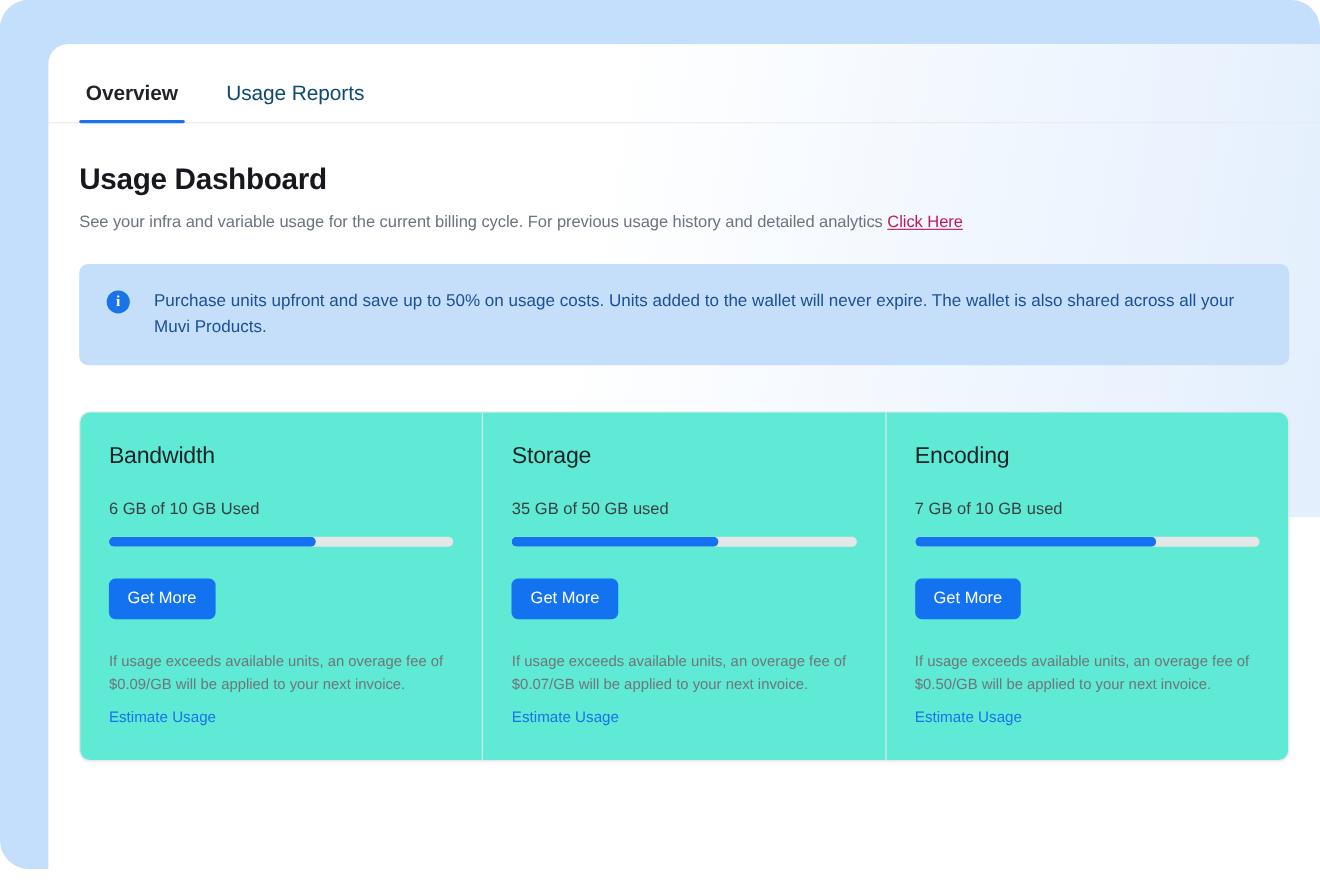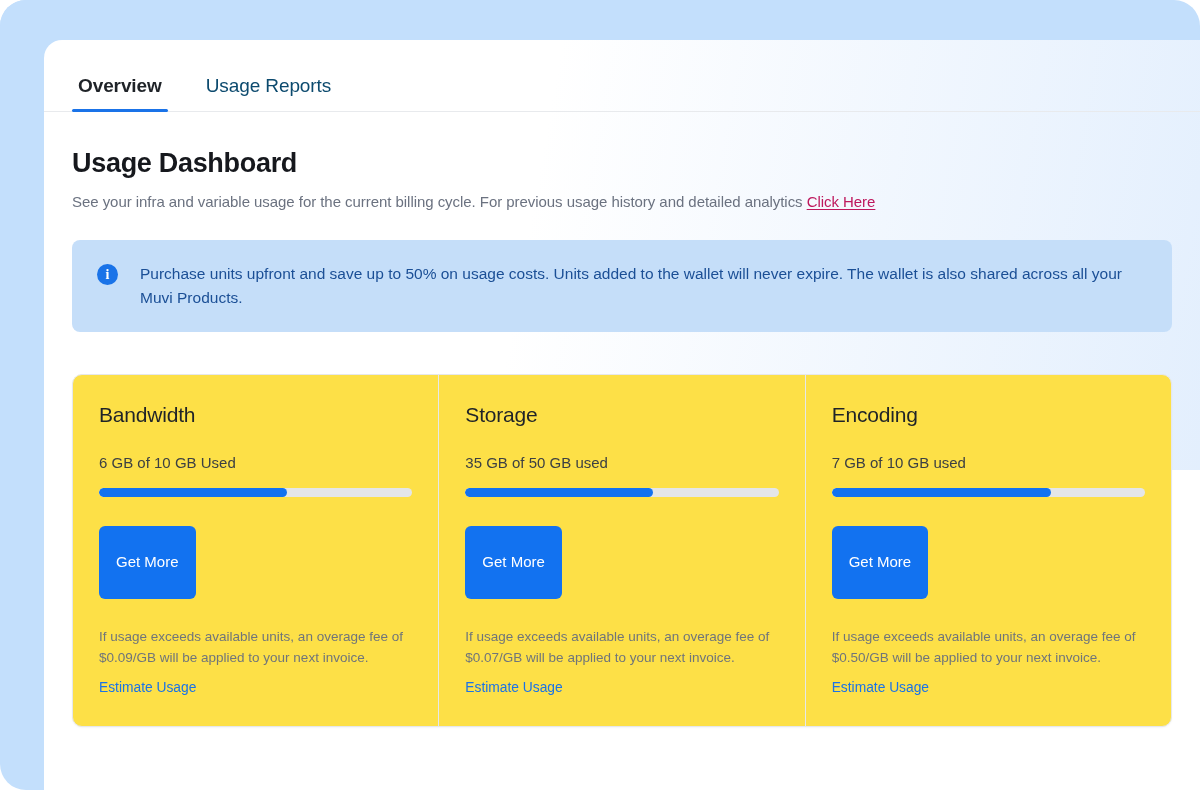--- a/index.html
+++ b/index.html
@@ -150,21 +150,21 @@
     line-height: 1.55;
     color: #1b4f96;
     max-width: 1000px;
   }
 
   
   .cards {
     margin-top: 42px;
     border: 1px solid #e6e8eb;
     border-radius: 10px;
-    background: #fde047;
+    background: #5eead4;
     display: flex;
     overflow: hidden;
     box-shadow: 0 1px 2px rgba(16,24,40,0.04);
   }
   .card {
     flex: 1 1 0;
     padding: 28px 26px 30px 26px;
     border-right: 1px solid #e6e8eb;
     min-width: 0;
   }
@@ -195,21 +195,21 @@
   }
   .get-more {
     margin-top: 29px;
     display: inline-block;
     background: #1272f0;
     color: #ffffff;
     border: none;
     border-radius: 6px;
     font-family: "Liberation Sans", sans-serif;
     font-size: 15px;
-    padding: 28px 17px;
+    padding: 10px 17px;
     cursor: pointer;
     line-height: 1.1;
   }
   .card-note {
     margin-top: 27px;
     font-size: 13.5px;
     line-height: 1.6;
     color: #70757a;
   }
   .estimate-link {

